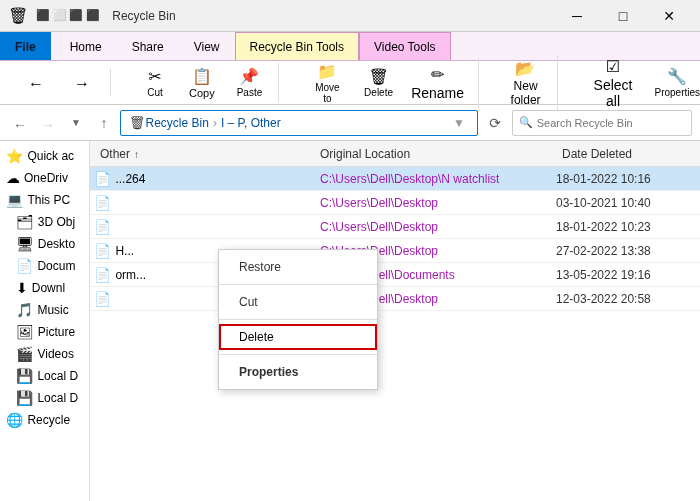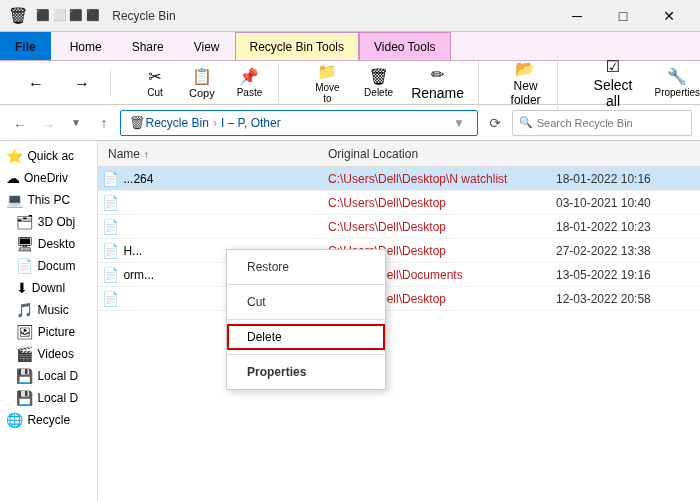--- a/index.html
+++ b/index.html
@@ -69,21 +69,21 @@
     .search-box input {
       border: none; outline: none; font-size: 11px; color: #999; width: 100%;
       background: transparent;
     }
 
     
     .main { display: flex; height: calc(501px - 32px - 28px - 44px - 36px); }
 
     
     .sidebar {
-      width: 98px; border-right: 1px solid #ddd; overflow-y: auto;
+      width: 90px; border-right: 1px solid #ddd; overflow-y: auto;
       padding: 4px 0; background: #fff; font-size: 12px; flex-shrink: 0;
     }
     .sidebar-item {
       display: flex; align-items: center; padding: 3px 6px; cursor: pointer;
       white-space: nowrap; overflow: hidden; text-overflow: ellipsis;
     }
     .sidebar-icon { font-size: 14px; margin-right: 4px; flex-shrink: 0; }
 
     
     .file-list { flex: 1; overflow-y: auto; position: relative; }
@@ -96,21 +96,21 @@
     .col-location { flex: 1; }
     .col-date { width: 140px; }
 
     .file-row {
       display: flex; align-items: center; height: 24px; border-bottom: 1px solid #f0f0f0;
       padding: 0 4px; cursor: pointer; font-size: 12px;
     }
     .file-row.selected { background: #cce4f7; }
     .file-row-name { width: 220px; display: flex; align-items: center; gap: 4px; overflow: hidden; }
     .file-row-name span { overflow: hidden; text-overflow: ellipsis; white-space: nowrap; }
-    .file-row-location { flex: 1; color: #b91c1c; overflow: hidden; text-overflow: ellipsis; white-space: nowrap; padding: 0 6px; }
+    .file-row-location { flex: 1; color: #a21caf; overflow: hidden; text-overflow: ellipsis; white-space: nowrap; padding: 0 6px; }
     .file-row-date { width: 140px; color: #333; white-space: nowrap; }
     .file-icon { font-size: 14px; flex-shrink: 0; }
 
     
     .context-menu {
       position: absolute; top: 108px; left: 128px;
       background: #fff; border: 1px solid #ccc;
       box-shadow: 2px 2px 8px rgba(0,0,0,0.2);
       z-index: 100; min-width: 160px;
       padding: 4px 0;
@@ -290,25 +290,28 @@
     <div class="sidebar-item">
       <span class="sidebar-icon">🌐</span>
       <span>Recycle</span>
     </div>
   </div>
 
   <div class="file-list" style="position:relative;">
 
     <div class="file-list-header">
       <div class="file-list-header-col col-name">
-        <span>Name</span>
+        <span>Other</span>
         <span class="sort-arrow"></span>
       </div>
       <div class="file-list-header-col col-location">
         <span>Original Location</span>
+      </div>
+      <div class="file-list-header-col col-date">
+        <span>Date Deleted</span>
       </div>
     </div>
 
     <div class="file-row selected">
       <div class="file-row-name">
         <span class="file-icon" style="color:#cc0000;">📄</span>
         <span>...264</span>
       </div>
       <div class="file-row-location">C:\Users\Dell\Desktop\N watchlist</div>
       <div class="file-row-date">18-01-2022 10:16</div>

